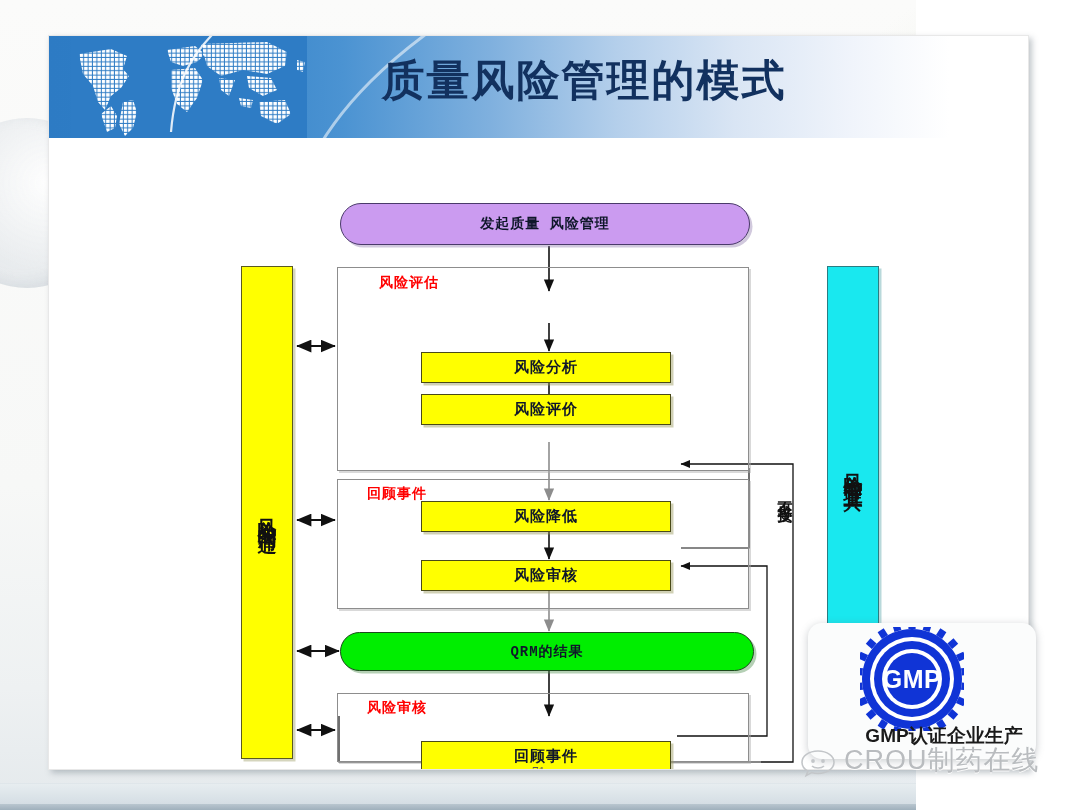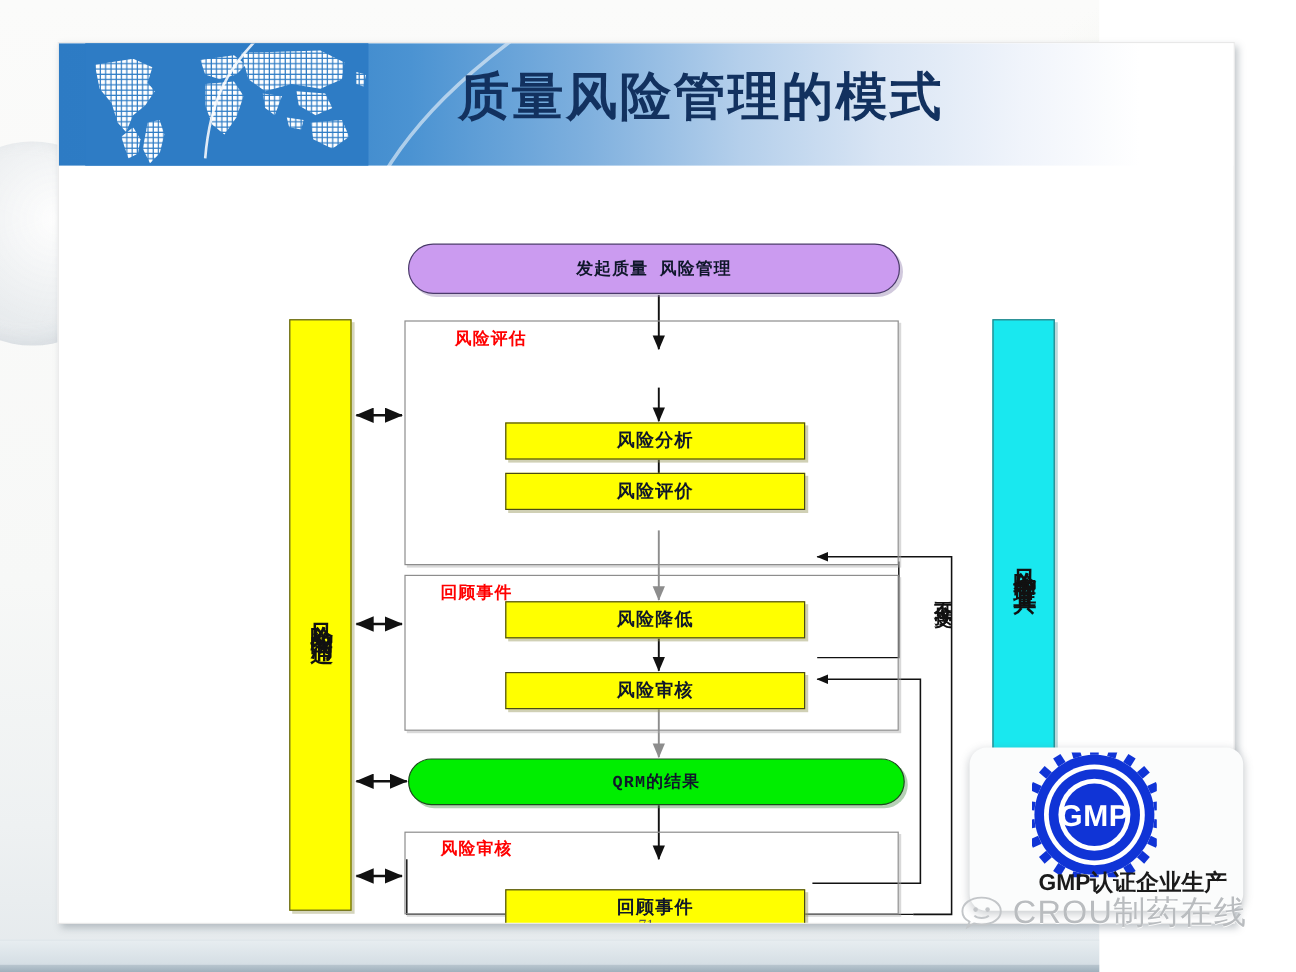--- a/index.html
+++ b/index.html
@@ -210,21 +210,21 @@
     font-size: 19px;
     color: #1a1a1a;
     letter-spacing: 0px;
     white-space: nowrap;
     margin-left: 44px;
   }
   
   #watermark {
     position: absolute;
     left: 800px; top: 742px;
-    display: flex; align-items: center; gap: 8px;
+    display: flex; align-items: flex-end; gap: 8px;
     color: #b9bcbf;
     font-family: "Liberation Sans", sans-serif;
     font-size: 27px;
     letter-spacing: 1px;
     white-space: nowrap;
     text-shadow: 0 1px 0 rgba(255,255,255,0.85);
     z-index: 40;
   }
   #watermark svg { flex: 0 0 auto; }
 </style>

